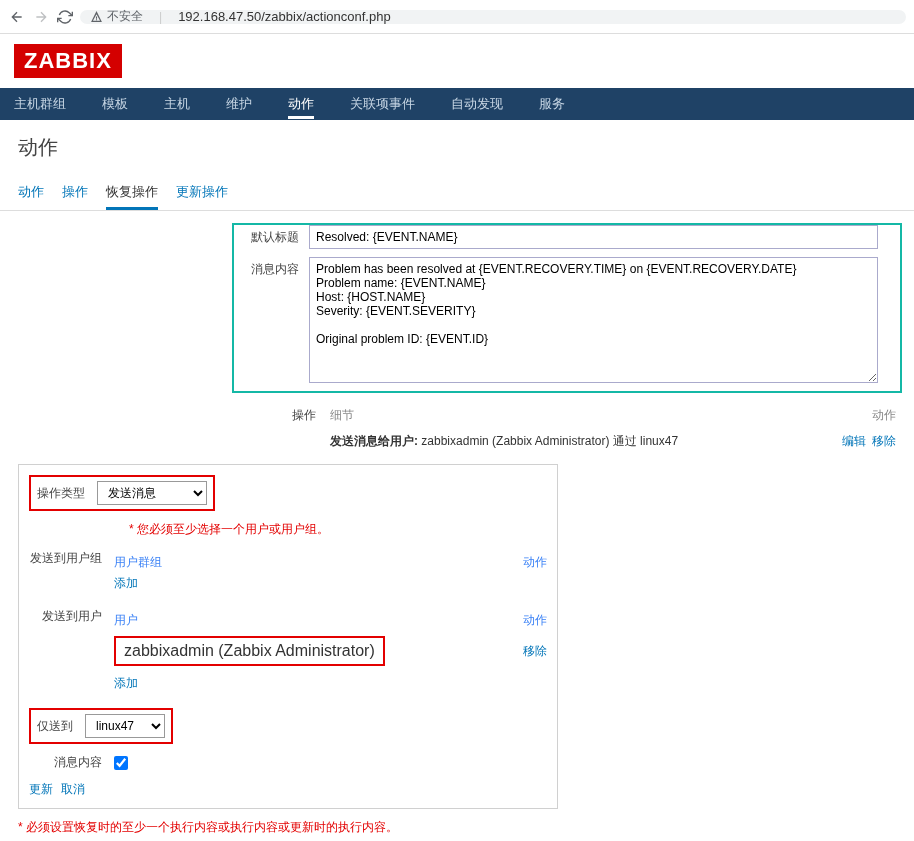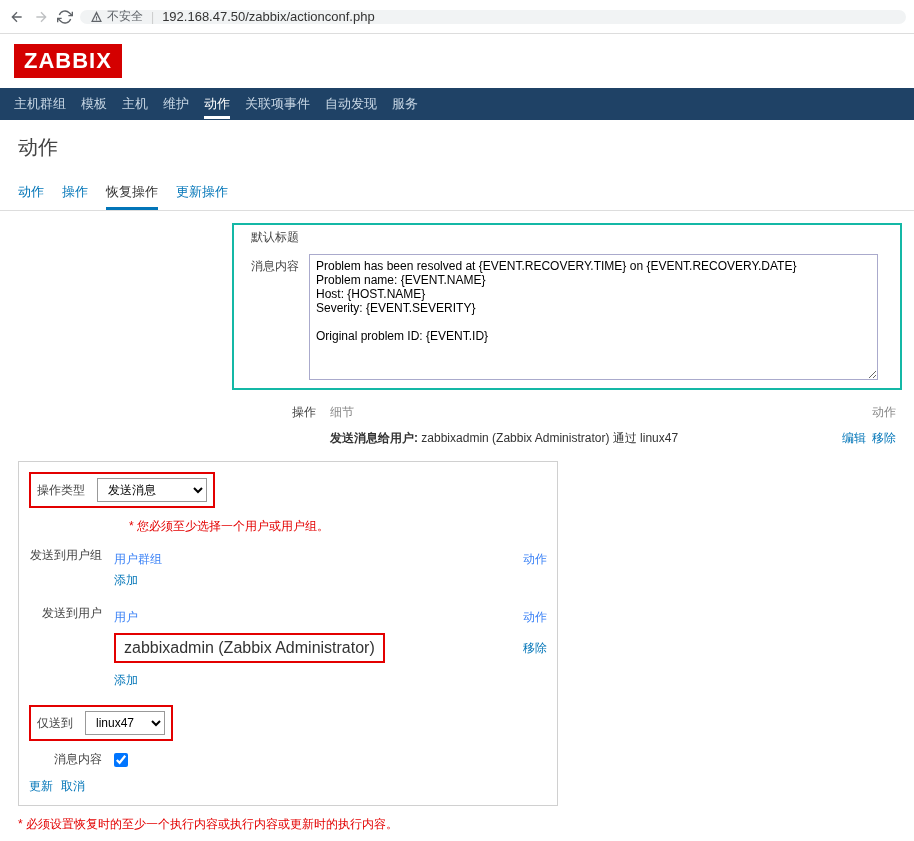--- a/index.html
+++ b/index.html
@@ -1,34 +1,34 @@
 <!DOCTYPE html>
 <html><head>
   <meta charset="utf-8">
   <style>
     * { margin: 0; padding: 0; box-sizing: border-box; }
     body { font-family: Arial, sans-serif; font-size: 12px; color: #333; background: #fff; width: 914px; }
     
     
     .browser-bar { display: flex; align-items: center; padding: 4px 8px; gap: 6px; height: 34px; border-bottom: 1px solid #ddd; background: #fff; }
     .browser-icon { width: 18px; height: 18px; display: flex; align-items: center; justify-content: center; color: #5f6368; cursor: pointer; }
-    .url-bar { flex: 1; display: flex; align-items: center; background: #f1f3f4; border-radius: 14px; padding: 4px 10px; gap: 8px; height: 14px; }
+    .url-bar { flex: 1; display: flex; align-items: center; background: #f1f3f4; border-radius: 14px; padding: 4px 10px; gap: 16px; height: 14px; }
     .url-warn { display: flex; align-items: center; gap: 4px; color: #5f6368; font-size: 12px; }
     .url-divider { color: #ccc; }
     .url-text { color: #333; font-size: 13px; }
     
     
     .zabbix-header { display: flex; align-items: flex-end; padding: 10px 14px; gap: 18px; background: #fff; }
     .zabbix-logo { background: #d40000; color: #fff; font-weight: bold; font-size: 22px; padding: 4px 10px; letter-spacing: 1px; }
     .main-nav { display: flex; gap: 20px; }
     .main-nav-item { color: #555; font-size: 14px; cursor: pointer; }
     .main-nav-item.active { color: #222; font-weight: bold; }
     
     
-    .sub-nav { background: #1f4266; display: flex; align-items: center; padding: 0 14px; height: 32px; gap: 15px; }
+    .sub-nav { background: #1f4266; display: flex; align-items: center; padding: 0 14px; height: 32px; gap: 36px; }
     .sub-nav-item { color: #c8d7e5; font-size: 13px; cursor: pointer; padding: 6px 0; }
     .sub-nav-item.active { color: #fff; border-bottom: 3px solid #fff; padding-bottom: 3px; }
     
     
     .page-title { font-size: 20px; color: #444; padding: 14px 18px; }
     
     
     .tab-row { display: flex; gap: 18px; padding: 8px 18px 0; border-bottom: 1px solid #ddd; }
     .tab-item { color: #0275b8; font-size: 13px; cursor: pointer; padding-bottom: 6px; }
     .tab-item.active { color: #333; border-bottom: 3px solid #0275b8; }
@@ -141,20 +141,21 @@
   <span class="tab-item">操作</span>
   <span class="tab-item active">恢复操作</span>
   <span class="tab-item">更新操作</span>
 </div>
 
 <div class="form-area">
 
   <div class="red-box" style="margin-left:214px; width:670px;">
     <div class="form-row">
       <span class="form-label">默认标题</span>
+      <input class="form-input" value="Resolved: {EVENT.NAME}" style="">
     </div>
     <div class="form-row">
       <span class="form-label">消息内容</span>
       <textarea class="form-textarea" style="">Problem has been resolved at {EVENT.RECOVERY.TIME} on {EVENT.RECOVERY.DATE}
 Problem name: {EVENT.NAME}
 Host: {HOST.NAME}
 Severity: {EVENT.SEVERITY}
 
 Original problem ID: {EVENT.ID}</textarea>
     </div>

